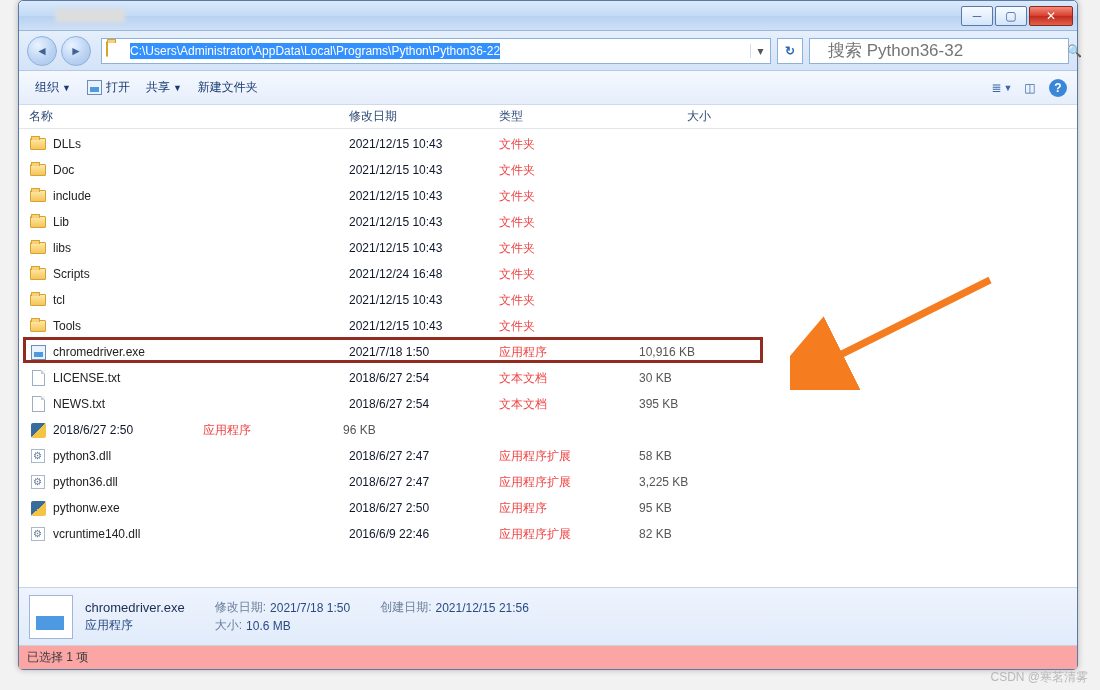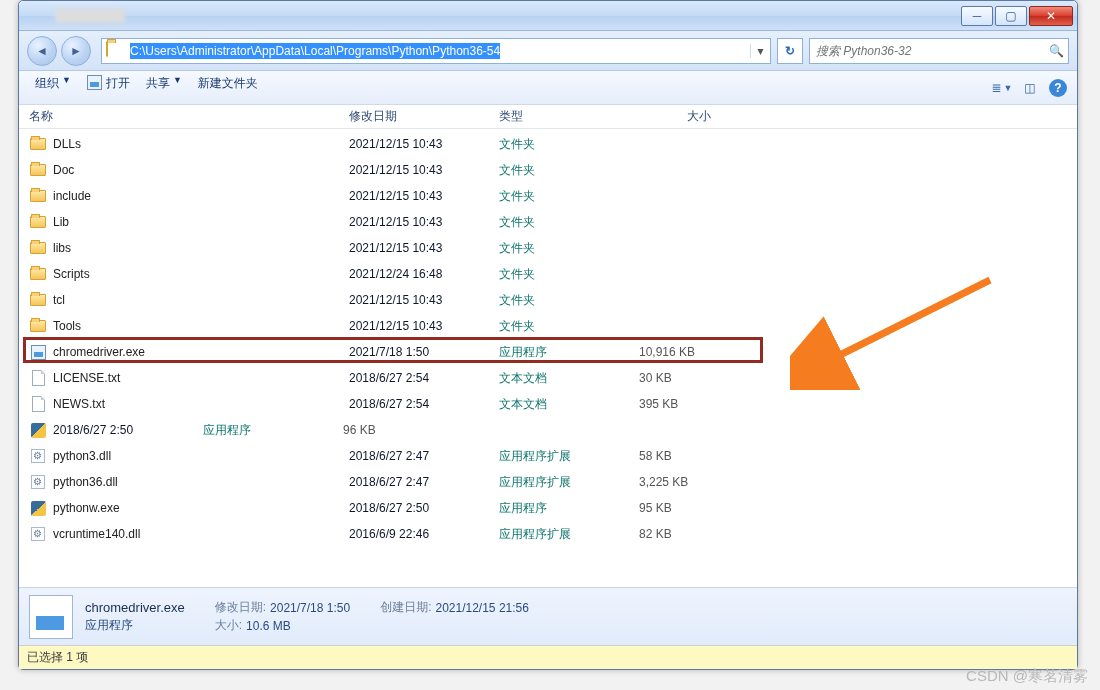--- a/index.html
+++ b/index.html
@@ -14,42 +14,42 @@
   
   .navrow{height:40px;background:linear-gradient(#e5effc,#d4e3f8);display:flex;align-items:center;padding:0 8px;border-bottom:1px solid #b6c9e3}
   .nav-btn{width:30px;height:30px;border-radius:50%;background:radial-gradient(circle at 35% 30%,#eaf3ff,#bcd4f3 55%,#a5c3ea);border:1px solid #8fb0da;margin-right:4px;display:flex;align-items:center;justify-content:center;cursor:pointer;color:#406394}
   .address{flex:1;height:26px;background:#fff;border:1px solid #8fb0da;display:flex;align-items:center;margin:0 6px}
   .addr-ic{width:18px;height:18px;margin:0 4px}
   .addr-txt{flex:1;padding:0 2px;color:#000;white-space:nowrap}
   .addr-high{background:#3390ff;color:#fff;padding:1px 0}
   .addr-drop{width:20px;text-align:center;color:#555;cursor:pointer;border-left:1px solid #d0dcef}
   .refresh{width:26px;height:26px;border:1px solid #8fb0da;background:#fff;display:flex;align-items:center;justify-content:center;color:#2c6ab8;font-weight:bold;cursor:pointer;margin-right:6px}
   .search{width:260px;height:26px;background:#fff;border:1px solid #8fb0da;display:flex;align-items:center}
-  .search input{border:0;flex:1;padding:0 6px;font-style:italic;color:#7a7a7a;outline:none;font-size:12px}
+  .search input{border:0;flex:1;padding:0 18px;color:#7a7a7a;outline:none;font-size:17px}
   .search .mag{width:22px;text-align:center;color:#3a6aa7;cursor:pointer}
   
   .toolbar{height:34px;background:linear-gradient(#f5f9ff,#e6eefb);display:flex;align-items:center;padding:0 8px;border-bottom:1px solid #cfd9e8}
-  .tbtn{display:flex;height:26px;padding:0 8px;color:#1a3b72;cursor:pointer;border-radius:2px}
+  .tbtn{display:flex;align-items:center;height:26px;padding:0 8px;color:#1a3b72;cursor:pointer;border-radius:2px}
   .tbtn .carr{margin-left:3px;font-size:9px}
   .tspacer{flex:1}
   .ticon{width:22px;height:22px;margin-left:6px;display:flex;align-items:center;justify-content:center;color:#3a6aa7;cursor:pointer}
   .help{width:18px;height:18px;border-radius:50%;background:#3a87d9;color:#fff;display:flex;align-items:center;justify-content:center;font-weight:bold}
   
   .cols{height:24px;display:flex;align-items:center;border-bottom:1px solid #e2e6ed;color:#2d4a77;padding-left:10px}
   .c-name{width:320px}
   .c-date{width:150px}
   .c-type{width:140px}
   .c-size{width:120px;text-align:center}
   
   .files{height:445px;overflow:hidden;position:relative;padding-top:2px}
   .row{display:flex;align-items:center;height:26px;padding-left:10px;cursor:pointer}
   .row .ic{width:18px;height:18px;margin-right:6px;display:flex;align-items:center;justify-content:center}
   .row .nm{width:296px;color:#222}
   .row .dt{width:150px;color:#0f172a}
-  .row .tp{width:140px;color:#0f766e}
+  .row .tp{width:140px;color:#ef4444}
   .row .sz{width:120px;color:#555}
   .folder-ic{width:16px;height:12px;background:linear-gradient(#fde9a7,#f7c45a);border:1px solid #d7a22e;border-radius:1px;position:relative}
   .folder-ic:before{content:"";position:absolute;left:0;top:-3px;width:7px;height:3px;background:#f7d079;border:1px solid #d7a22e;border-bottom:none;border-radius:1px 1px 0 0}
   .file-ic{width:13px;height:16px;background:#fff;border:1px solid #9dadc2;position:relative}
   .file-ic.corner:before{content:"";position:absolute;right:-1px;top:-1px;width:0;height:0;border-top:4px solid #f4f4f4;border-left:4px solid #c3cedd}
   .exe-ic{width:15px;height:15px;border:1px solid #6d8db6;background:#eaf2fd;position:relative}
   .exe-ic:after{content:"";position:absolute;left:2px;top:6px;width:9px;height:5px;background:#4e9ae2}
   .dll-ic{width:14px;height:14px;border:1px solid #aab8cc}
   .dll-ic:after{content:"⚙";font-size:10px;color:#6179a0;position:relative;top:-2px;left:1px}
   .py-ic{width:15px;height:15px;background:linear-gradient(135deg,#366d9c 50%,#f6c445 50%);border-radius:2px}
@@ -57,24 +57,24 @@
   
   .details{position:absolute;left:0;right:0;bottom:24px;height:58px;background:linear-gradient(#eef4fe,#e1ebfa);border-top:1px solid #c7d4e8;display:flex;align-items:center;padding:4px 10px;color:#3a5a8c}
   .big-ic{width:44px;height:44px;border:1px solid #a3b5d4;background:#fff;margin-right:12px;position:relative}
   .big-ic:after{content:"";position:absolute;left:6px;top:20px;width:28px;height:14px;background:#4e9ae2}
   .d-col{display:flex;flex-direction:column;margin-right:30px}
   .d-row{display:flex;align-items:center;height:18px}
   .d-lab{color:#6b7f9b;margin-right:4px}
   .d-val{color:#2a4b82}
   .d-title{color:#1a2d52;font-size:13px}
   
-  .status{position:absolute;left:0;right:0;bottom:0;height:24px;background:#fef9c3;border-top:1px solid #d0d0d0;display:flex;align-items:center;padding:0 8px;color:#3b3b3b}
+  .status{position:absolute;left:0;right:0;bottom:0;height:24px;background:#fca5a5;border-top:1px solid #d0d0d0;display:flex;align-items:center;padding:0 8px;color:#3b3b3b}
   
   .arrow{position:absolute;pointer-events:none}
-  .wm{position:absolute;right:12px;bottom:4px;color:#b8b8b8;font-size:15px}
+  .wm{position:absolute;right:12px;bottom:4px;color:#b8b8b8;font-size:12px}
   .tab-blur{display:inline-block;width:70px;height:14px;background:#ddd;filter:blur(2px);margin-left:6px;border-radius:2px}
 </style>
 </head>
 <body>
 
 <div class="window">
 
   <div class="titlebar">
     <span class="icon-slot"></span>
     <span class="tab-blur"></span>
@@ -84,21 +84,21 @@
       <div class="win-btn">▢</div>
       <div class="win-btn close">✕</div>
     </div>
   </div>
 
   <div class="navrow">
     <div class="nav-btn">◄</div>
     <div class="nav-btn">►</div>
     <div class="address">
       <span class="addr-ic"><span class="folder-ic"></span></span>
-      <span class="addr-txt"><span class="addr-high">C:\Users\Administrator\AppData\Local\Programs\Python\Python36-54</span></span>
+      <span class="addr-txt"><span class="addr-high">C:\Users\Administrator\AppData\Local\Programs\Python\Python36-22</span></span>
       <span class="addr-drop">▾</span>
     </div>
     <div class="refresh">↻</div>
     <div class="search">
       <input placeholder="搜索 Python36-32" style="">
       <span class="mag">🔍</span>
     </div>
   </div>
 
   <div class="toolbar">

